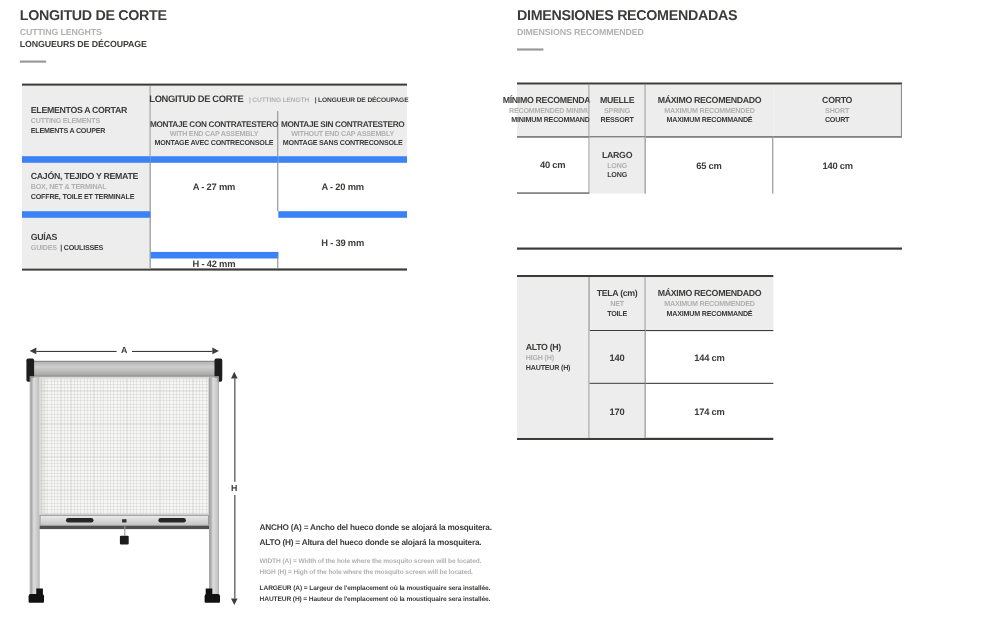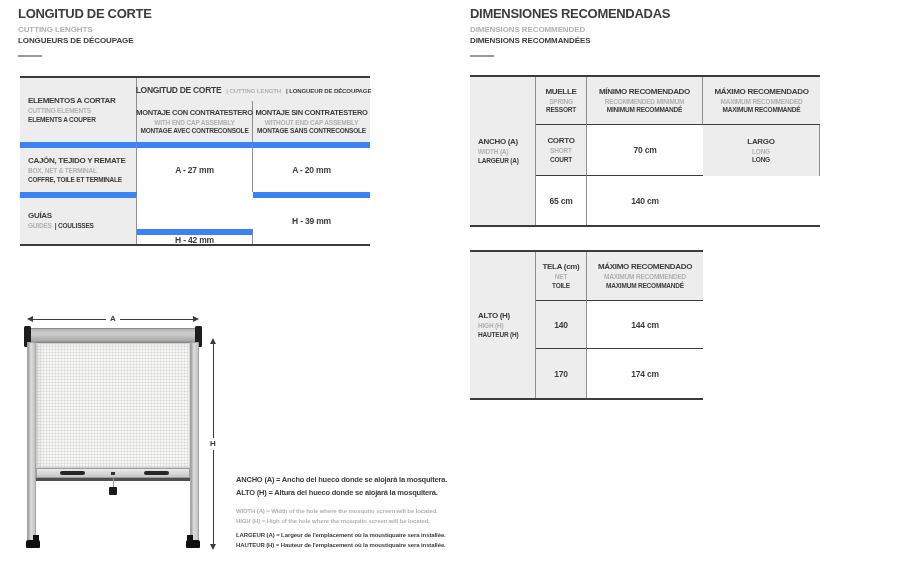--- a/index.html
+++ b/index.html
@@ -102,21 +102,20 @@
   <div class="title-block" style="left:18px; top:6px;">
     <div class="t-es">LONGITUD DE CORTE</div>
     <div class="t-en">CUTTING LENGHTS</div>
     <div class="t-fr">LONGUEURS DE DÉCOUPAGE</div>
     <div class="t-rule"></div>
   </div>
 
   <div class="title-block" style="left:470px; top:6px;">
     <div class="t-es">DIMENSIONES RECOMENDADAS</div>
     <div class="t-en">DIMENSIONS RECOMMENDED</div>
-    <div class="t-fr">DIMENSIONS RECOMMANDÉES</div>
     <div class="t-rule"></div>
   </div>
 
   <div class="grid tbl-cut">
     <div class="cell padl bgc vr cut-corner">
       <div class="l1">ELEMENTOS A CORTAR</div>
       <div class="l2">CUTTING ELEMENTS</div>
       <div class="l3">ELEMENTS A COUPER</div>
     </div>
     <div class="cell bgc cut-span">
@@ -158,48 +157,43 @@
     </div>
     <div class="cell ctr vr ht cut-r2c2">
       <div class="val">H - 42 mm</div>
     </div>
     <div class="cell ctr ht cut-r2c3">
       <div class="val">H - 39 mm</div>
     </div>
   </div>
 
   <div class="grid tbl-w">
-    <div class="cell padl bgc vr w-rowhead">
-      <div class="l1">ANCHO (A)</div>
-      <div class="l2">WIDTH (A)</div>
-      <div class="l3">LARGEUR (A)</div>
+    <div class="cell ctr bgc vr hb">
+      <div class="l1">MÍNIMO RECOMENDADO</div>
+      <div class="l2">RECOMMENDED MINIMUM</div>
+      <div class="l3">MINIMUM RECOMMANDÉ</div>
     </div>
     <div class="cell ctr bgc vr hb">
       <div class="l1">MUELLE</div>
       <div class="l2">SPRING</div>
       <div class="l3">RESSORT</div>
-    </div>
-    <div class="cell ctr bgc vr hb">
-      <div class="l1">MÍNIMO RECOMENDADO</div>
-      <div class="l2">RECOMMENDED MINIMUM</div>
-      <div class="l3">MINIMUM RECOMMANDÉ</div>
     </div>
     <div class="cell ctr bgc hb">
       <div class="l1">MÁXIMO RECOMENDADO</div>
       <div class="l2">MAXIMUM RECOMMENDED</div>
       <div class="l3">MAXIMUM RECOMMANDÉ</div>
     </div>
 
     <div class="cell ctr bgc vr hb">
       <div class="l1">CORTO</div>
       <div class="l2">SHORT</div>
       <div class="l3">COURT</div>
     </div>
-    <div class="cell ctr hb">
-      <div class="val">70 cm</div>
+    <div class="cell ctr vr hb">
+      <div class="val">40 cm</div>
     </div>
 
     <div class="cell ctr bgc vr">
       <div class="l1">LARGO</div>
       <div class="l2">LONG</div>
       <div class="l3">LONG</div>
     </div>
     <div class="cell ctr vr">
       <div class="val">65 cm</div>
     </div>

